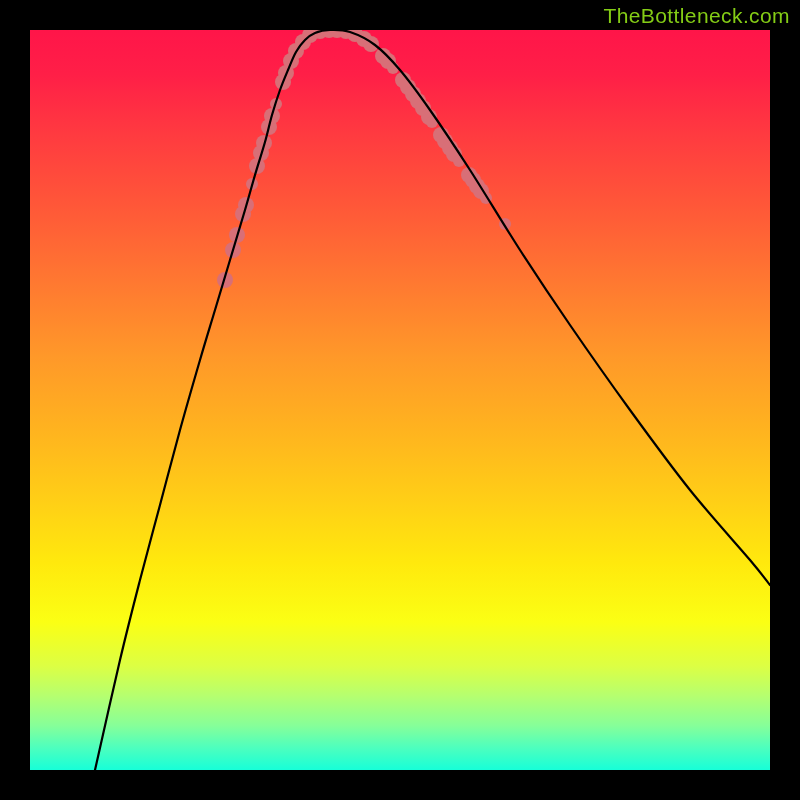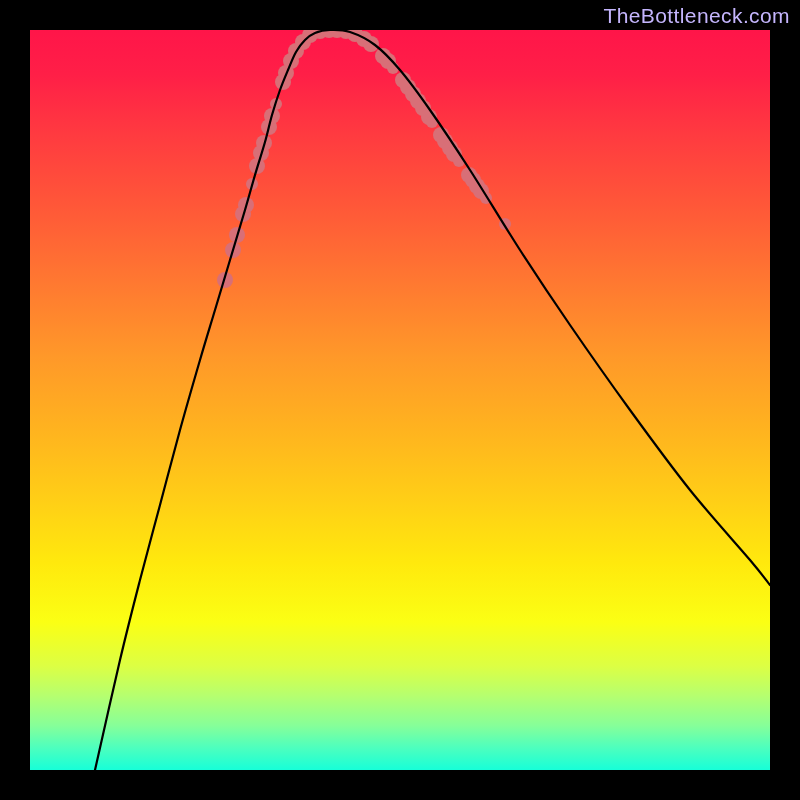--- a/index.html
+++ b/index.html
@@ -45,21 +45,21 @@
       #b5ff70 90%,
       #86ff99 94%,
       #4dffbe 97%,
       #17ffd8 100%
     );
   }
   .watermark {
     position: absolute;
     top: 4px;
     right: 10px;
-    color: #c4b5fd;
+    color: #84cc16;
     font-size: 21px;
     font-weight: 400;
     letter-spacing: 0.4px;
   }
   svg.curve {
     position: absolute;
     inset: 0;
     width: 740px;
     height: 740px;
   }

